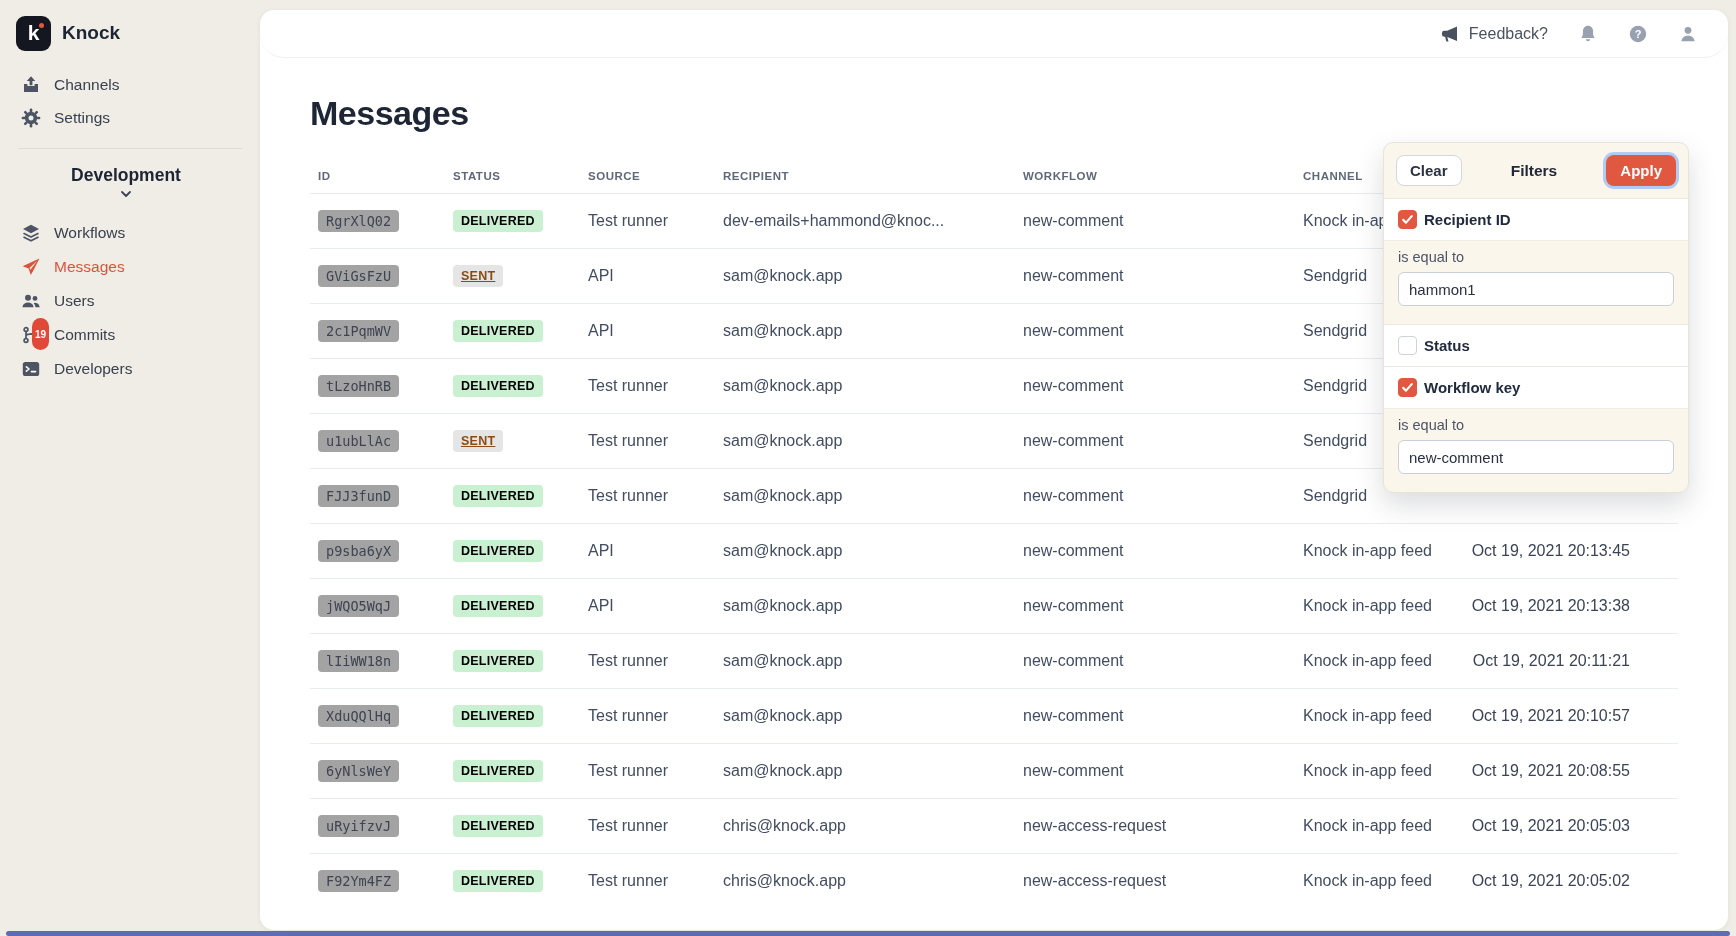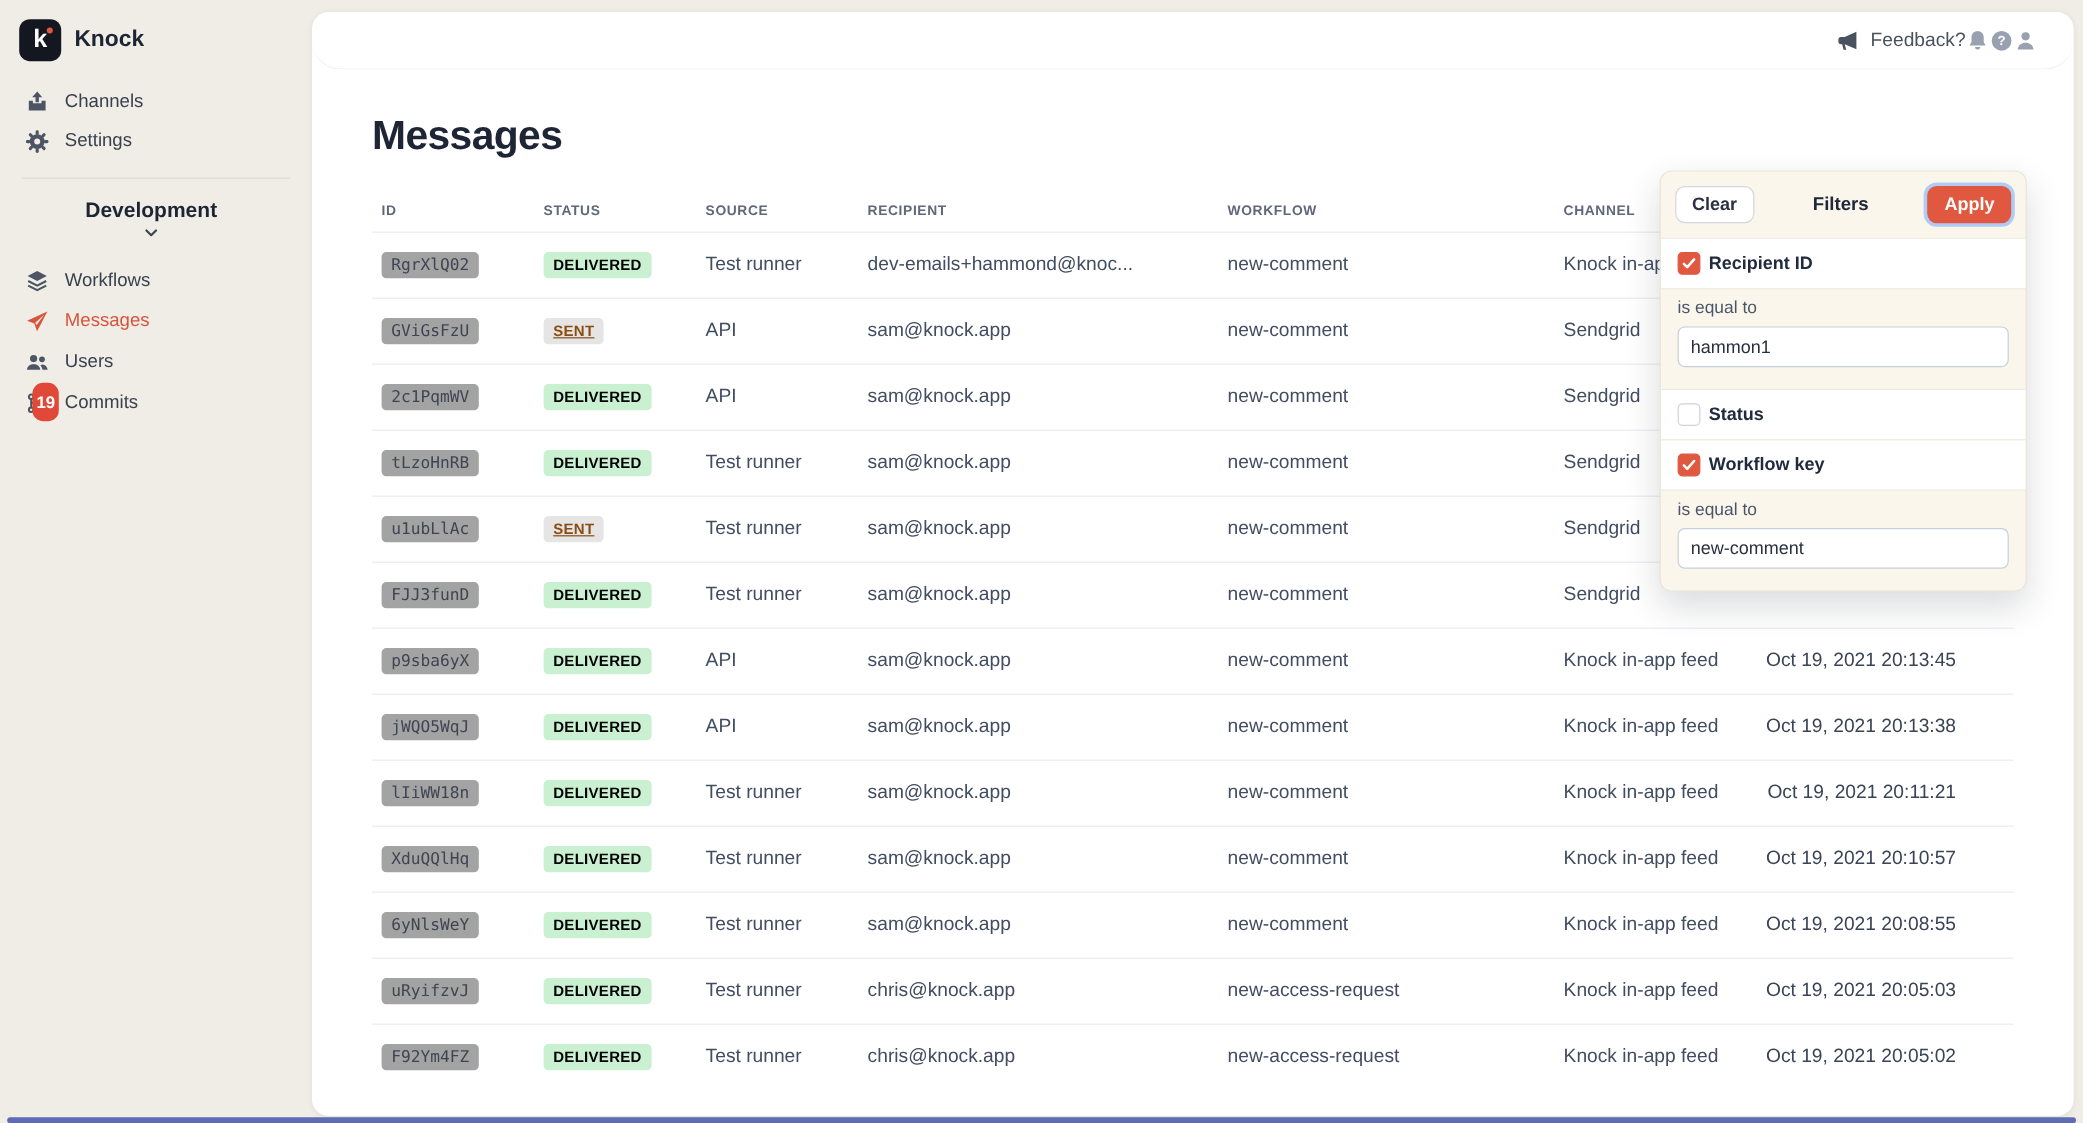--- a/index.html
+++ b/index.html
@@ -21,34 +21,34 @@
   .brand-name { font-size:19px; font-weight:700; color:#1d2433; }
 
   .nav-group { margin-top:16px; }
   .nav-item { display:flex; align-items:center; gap:13px; height:33px; padding-left:21px;
               font-size:15.5px; color:#39414f; cursor:pointer; }
   .nav-item.active { color:#D9543C; font-weight:400; }
   .nav-icon { width:20px; height:20px; flex:0 0 20px; color:#4d5565; position:relative; }
   .nav-item.active .nav-icon { color:#D9543C; }
   .nav-icon svg { width:20px; height:20px; display:block; }
   .nav-badge { position:absolute; top:-7px; right:-8px; min-width:16px; height:32px; border-radius:9px;
-               background:#E04837; color:#fff; font-size:14px; font-weight:700;
+               background:#E04837; color:#fff; font-size:10px; font-weight:700;
                display:flex; align-items:center; justify-content:center; padding:0 3px; }
   .side-divider { height:1px; background:#ddddd4; margin:14px 18px 6px 18px; }
   .section-head { display:flex; align-items:center; justify-content:space-between;
                   padding:10px 24px 8px 16px; cursor:pointer;flex-direction:column; }
   .section-title { font-size:17.5px; font-weight:700; color:#1d2433; }
   .section-head svg { width:16px; height:16px; }
   .dev-items .nav-item { height:34px; }
 
   
   .card { position:absolute; left:260px; top:10px; width:1468px; height:920px;
           background:#fff; border-radius:14px; box-shadow:0 1px 5px rgba(40,40,60,.07); overflow:hidden; }
   .topbar { height:48px; display:flex; align-items:center; justify-content:flex-end;
-            padding-right:30px; border-bottom:1px solid #eef0f3;border-radius:24px; }
+            gap:30px; padding-right:30px; border-bottom:1px solid #eef0f3;border-radius:24px; }
   .feedback { display:flex; align-items:center; gap:9px; font-size:16px; color:#4a5260; cursor:pointer; }
   .topbar-icon { width:20px; height:20px; cursor:pointer; }
   .topbar-icon svg { width:20px; height:20px; display:block; }
 
   .content { padding:0 50px; position:relative; }
   h1.page-title { margin-top:36px; font-size:34px; font-weight:700; letter-spacing:-0.5px; color:#1e2534; }
 
   .filter-btn { position:absolute; top:80px; right:41px; height:34px; background:#fff;
                 border:1px solid #d7dbe1; border-radius:8px; display:flex; align-items:center;
                 padding:0 12px; gap:9px; font-size:15.5px; color:#2a3142; cursor:pointer;
@@ -191,20 +191,30 @@
           <svg viewBox="0 0 20 20" fill="none" stroke="currentColor" stroke-width="1.7">
             <circle cx="5" cy="4.6" r="1.9"></circle>
             <circle cx="5" cy="15.4" r="1.9"></circle>
             <circle cx="14.5" cy="8.2" r="1.9"></circle>
             <path d="M5 6.5v7M5 11c0-2.6 4.6-1.3 7.6-2.4" stroke-linecap="round"></path>
           </svg>
           <span class="nav-badge">19</span>
         </span>
         <span class="nav-label">Commits</span>
       </div>
+      <div class="nav-item">
+        <span class="nav-icon">
+          <svg viewBox="0 0 20 20">
+            <rect x="1.8" y="3" width="16.4" height="14" rx="2.6" fill="currentColor"></rect>
+            <path d="M5.4 7.8 8 10l-2.6 2.2" stroke="#fff" stroke-width="1.6" fill="none" stroke-linecap="round" stroke-linejoin="round"></path>
+            <path d="M10.4 12.6h4.2" stroke="#fff" stroke-width="1.6" stroke-linecap="round"></path>
+          </svg>
+        </span>
+        <span class="nav-label">Developers</span>
+      </div>
     </div>
 </div>
 
 <div class="card">
   <div class="topbar">
     <div class="feedback">
       <span class="topbar-icon">
         <svg viewBox="0 0 20 20" fill="#4a5260">
             <path d="M17 2.5 7.2 6.8H4.2A2.2 2.2 0 0 0 2 9v1.6a2.2 2.2 0 0 0 2.2 2.2h.9l1.2 4.7h2.2l-1.2-4.6 9.7 4.2z"></path>
           </svg>

